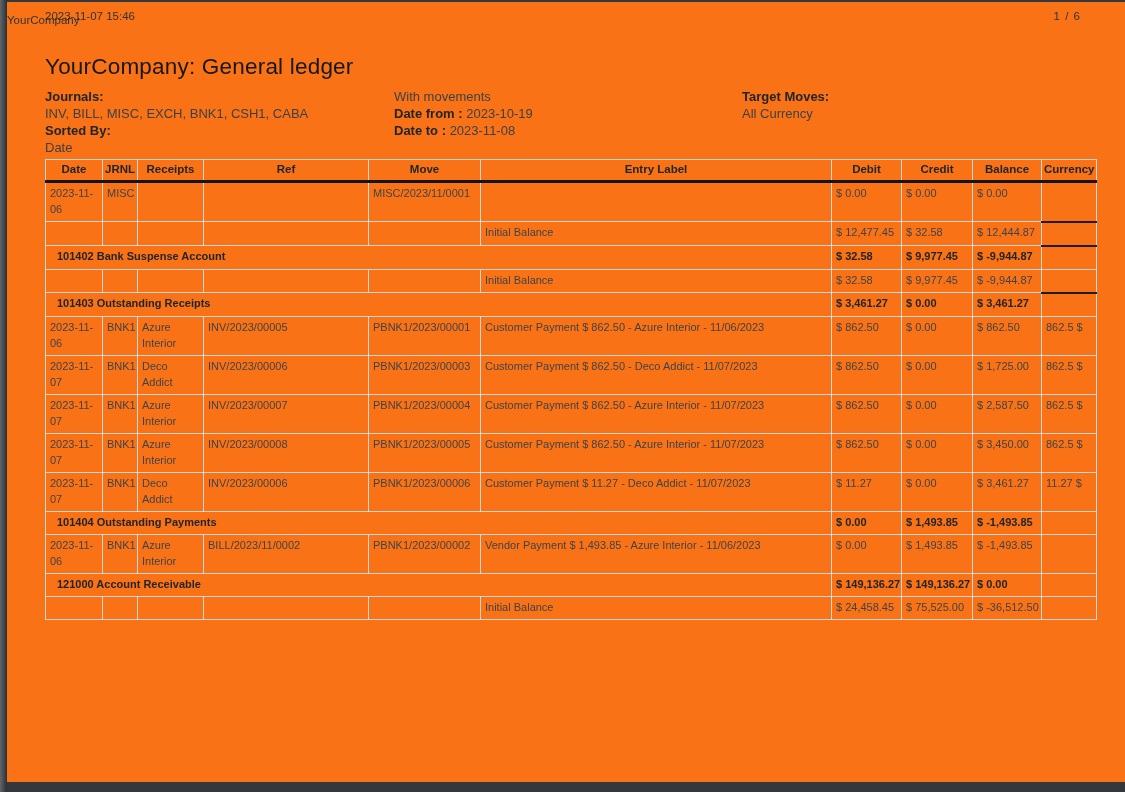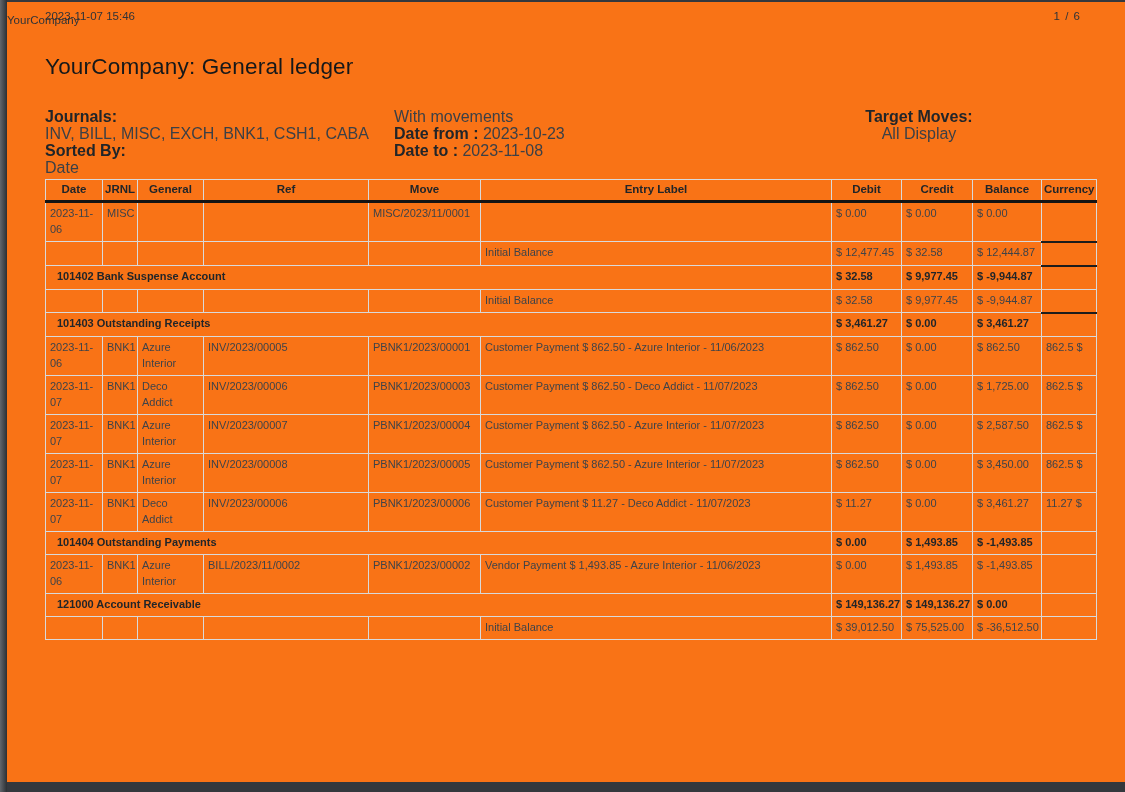--- a/index.html
+++ b/index.html
@@ -9,25 +9,25 @@
     font-family:"Liberation Sans",sans-serif;
   }
   .left-strip{position:absolute;left:0;top:0;bottom:0;width:7px;
     background:linear-gradient(to right,#61666c,#2b2f33);z-index:3;}
   .page{position:absolute;left:7px;top:2px;width:1118px;height:780px;background:#f97316;overflow:hidden;}
   .pdf-header{position:relative;height:18px;margin-top:8px;font-size:11.5px;color:#2f3338;}
   .ph-left{position:absolute;left:38px;top:0;}
   .ph-center{position:absolute;left:0;right:0;top:4px;}
   .ph-right{position:absolute;right:44px;top:0;letter-spacing:1px;}
   .content{padding:0 29px 0 38px;}
-  .report-title{font-size:22.5px;font-weight:400;color:#15181a;margin:26px 0 28px 0;letter-spacing:.2px;}
-  .filters{display:flex;font-size:16px;line-height:17px;color:#3c4046;margin-bottom:3px;}
+  .report-title{font-size:22.5px;font-weight:400;color:#15181a;margin:26px 0 8px 0;letter-spacing:.2px;}
+  .filters{display:flex;font-size:13px;line-height:17px;color:#3c4046;margin-bottom:3px;}
   .fcol1{width:349px;}
   .fcol2{width:348px;}
-  .fcol3{flex:1;text-align:center;}
+  .fcol3{flex:1;}
   .flabel{font-weight:700;color:#212529;}
 
   table.ledger{border-collapse:collapse;table-layout:fixed;width:1051px;
     font-size:11px;line-height:1.45;color:#3f4349;}
   .ledger th,.ledger td{border:1px solid #d9d9da;padding:3px 4px;vertical-align:top;text-align:left;}
   .ledger thead th{font-weight:700;text-align:center;color:#212529;
     border-bottom:3px solid #141414;padding:1px 2px 2px;font-size:11.5px;}
   tr.row-group td{font-weight:700;color:#212529;height:16px;}
   td.group-label{padding-left:11px;}
   tr.row-move td{height:32px;}
@@ -56,47 +56,47 @@
 
     <div class="filters">
       <div class="fcol1">
         <div class="flabel">Journals:</div>
         <div>INV, BILL, MISC, EXCH, BNK1, CSH1, CABA</div>
         <div class="flabel">Sorted By:</div>
         <div>Date</div>
       </div>
       <div class="fcol2">
         <div>With movements</div>
-        <div><span class="flabel">Date from :</span> <span>2023-10-23</span></div>
+        <div><span class="flabel">Date from :</span> <span>2023-10-19</span></div>
         <div><span class="flabel">Date to :</span> <span>2023-11-08</span></div>
       </div>
       <div class="fcol3">
         <div class="flabel">Target Moves:</div>
-        <div>All Display</div>
+        <div>All Currency</div>
       </div>
     </div>
 
     <table class="ledger">
       <colgroup>
           <col style="width: 57px;">
           <col style="width: 35px;">
           <col style="width: 66px;">
           <col style="width: 165px;">
           <col style="width: 112px;">
           <col style="width: 351px;">
           <col style="width: 70px;">
           <col style="width: 71px;">
           <col style="width: 69px;">
           <col style="width: 55px;">
         </colgroup>
       <thead>
           <tr>
             <th>Date</th>
             <th>JRNL</th>
-            <th>General</th>
+            <th>Receipts</th>
             <th>Ref</th>
             <th>Move</th>
             <th>Entry Label</th>
             <th>Debit</th>
             <th>Credit</th>
             <th>Balance</th>
             <th>Currency</th>
           </tr>
         </thead>
       <tbody>
@@ -236,21 +236,21 @@
             <td class="amount">$ 0.00</td>
             <td class="amount cell-currency"></td>
           </tr>
           <tr class="row-initial">
             <td class="cell-date"></td>
             <td class="cell-jrnl"></td>
             <td class="cell-partner"></td>
             <td class="cell-ref"></td>
             <td class="cell-move"></td>
             <td class="cell-label">Initial Balance</td>
-            <td class="amount">$ 39,012.50</td>
+            <td class="amount">$ 24,458.45</td>
             <td class="amount">$ 75,525.00</td>
             <td class="amount">$ -36,512.50</td>
             <td class="amount cell-currency"></td>
           </tr>
         </tbody>
     </table>
 
   </div>
 </div>
 

